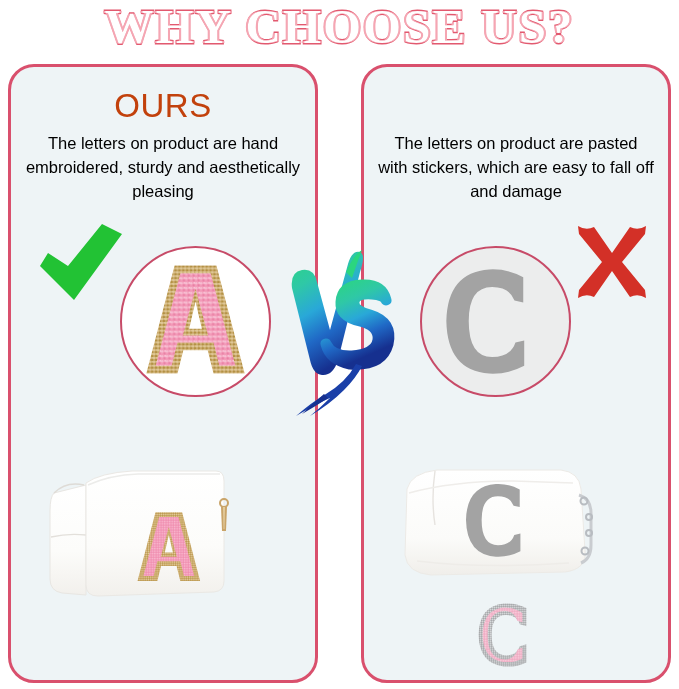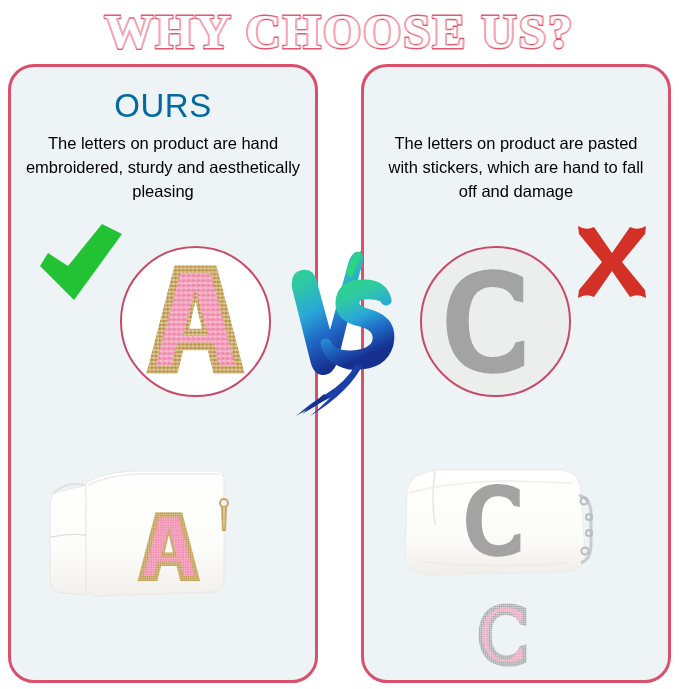--- a/index.html
+++ b/index.html
@@ -1,21 +1,21 @@
 <!DOCTYPE html>
 <html><head>
 <meta charset="utf-8">
 <style>
   html,body{margin:0;padding:0;background:#ffffff;}
   body{width:679px;height:689px;overflow:hidden;font-family:"Liberation Sans",sans-serif;}
   #stage{position:relative;width:679px;height:689px;background:#ffffff;}
 
   
   .title-wrap{position:absolute;left:0;top:2px;width:679px;height:54px;
-    display:flex;align-items:flex-end;justify-content:center;}
+    display:flex;align-items:flex-start;justify-content:center;}
   .title{
     font-family:"Liberation Serif",serif;
     font-weight:bold;
     font-size:49px;
     letter-spacing:2px;
     color:#ffffff;
     -webkit-text-stroke:3px #e2596f;
     paint-order:stroke fill;
     text-shadow:
       0 0 0 #e2596f,
@@ -24,21 +24,21 @@
     line-height:1;
   }
 
   
   .panel{position:absolute;border:3px solid #d9506d;border-radius:26px;
     background:#eef4f6;box-sizing:border-box;}
   #panel-left{left:8px;top:64px;width:310px;height:619px;}
   #panel-right{left:361px;top:64px;width:310px;height:619px;}
 
   .panel-title{position:absolute;left:0;right:0;top:20px;text-align:center;
-    font-size:33px;color:#0369a1;font-family:"Liberation Sans",sans-serif;
+    font-size:33px;color:#c2410c;font-family:"Liberation Sans",sans-serif;
     letter-spacing:0.5px;}
   .panel-desc{position:absolute;left:14px;right:14px;top:65px;text-align:center;
     font-size:16.5px;line-height:1.45;color:#000000;
     font-family:"Liberation Sans",sans-serif;}
 
   
   .mark{position:absolute;}
   #check-mark{left:38px;top:222px;width:86px;height:82px;}
   #x-mark{left:572px;top:222px;width:80px;height:80px;}
 
@@ -69,21 +69,21 @@
   <div class="title-wrap">
     <div class="title">WHY CHOOSE US?</div>
   </div>
 
   <div class="panel" id="panel-left">
     <div class="panel-title">OURS</div>
     <div class="panel-desc">The letters on product are hand embroidered, sturdy and aesthetically pleasing</div>
   </div>
 
   <div class="panel" id="panel-right">
-    <div class="panel-desc">The letters on product are pasted with stickers, which are hand to fall off and damage</div>
+    <div class="panel-desc">The letters on product are pasted with stickers, which are easy to fall off and damage</div>
   </div>
 
   <div class="mark" id="check-mark">
     <svg width="86" height="82" viewBox="0 0 86 82">
       <path d="M2 44 L10 31 L30 44 L64 2 L84 12 L36 78 Z" fill="#22c234"></path>
     </svg>
   </div>
 
   <div class="mark" id="x-mark">
     <svg width="80" height="80" viewBox="0 0 80 80">

